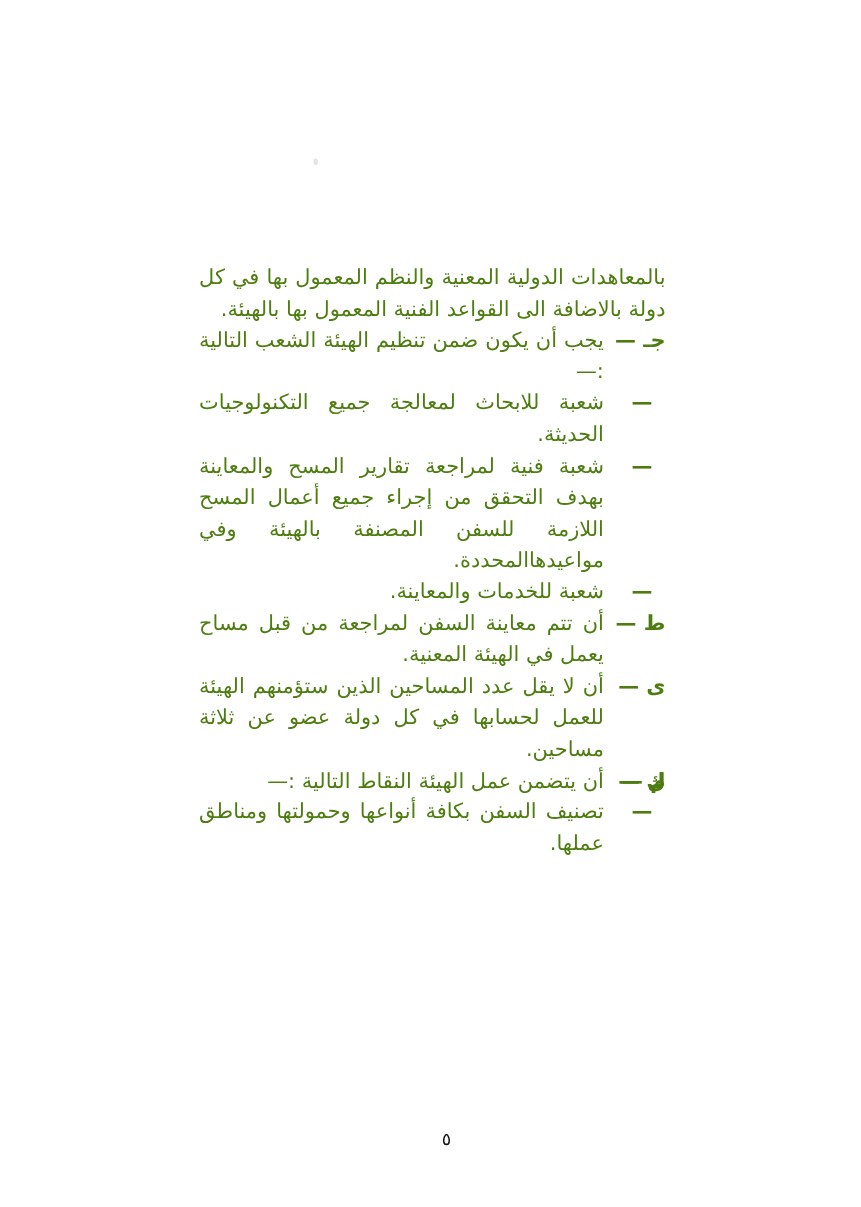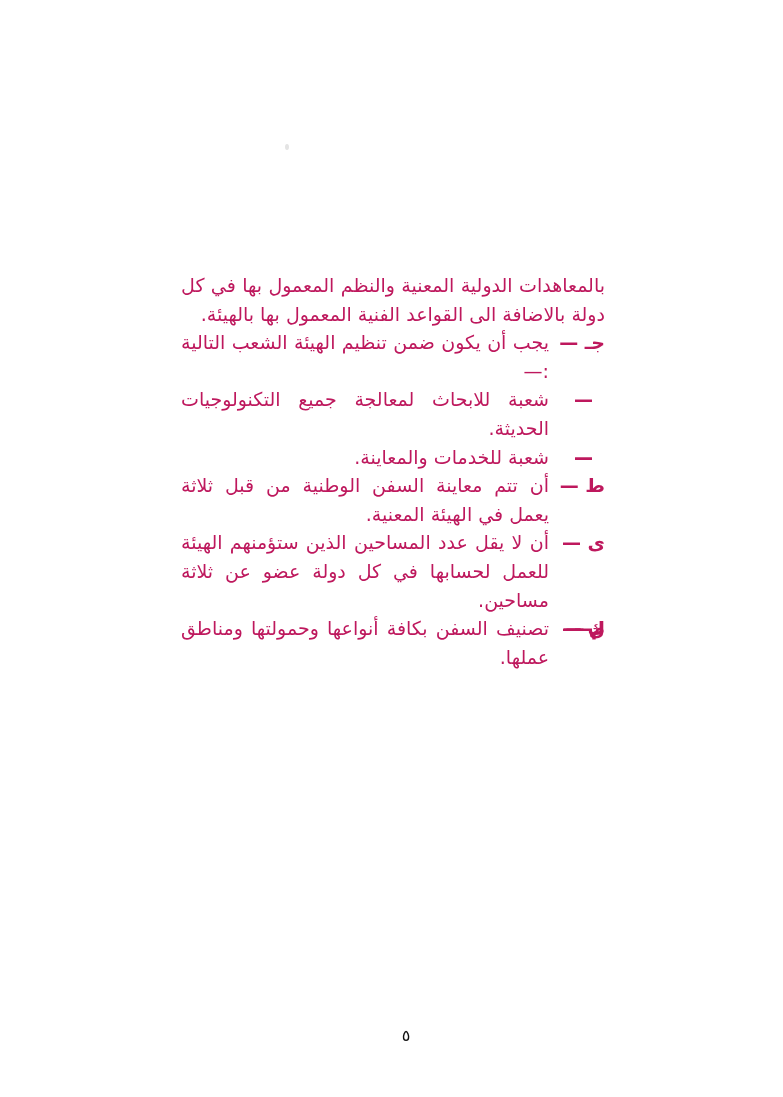--- a/index.html
+++ b/index.html
@@ -12,28 +12,28 @@
   }
   .page {
     position: relative;
     width: 783px;
     height: 1097px;
     background: #ffffff;
     color: #1b1b1b;
   }
   .content {
     position: absolute;
-    top: 271px;
+    top: 238px;
     left: 181px;
     width: 424px;
     direction: rtl;
     font-size: 19px;
     line-height: 28.6px;
     text-align: justify;
-    color: #be185d;
+    color: #4d7c0f;
     font-weight: 500;
   }
   .intro {
     margin: 0 0 0 0;
   }
   .item {
     position: relative;
     padding-right: 56px;
   }
   .item .marker {
@@ -82,47 +82,49 @@
       <span class="item-text">يجب أن يكون ضمن تنظيم الهيئة الشعب التالية :—</span>
     </div>
 
     <div class="item level-2">
       <span class="marker">—</span>
       <span class="item-text">شعبة للابحاث لمعالجة جميع التكنولوجيات الحديثة.</span>
     </div>
 
     <div class="item level-2">
       <span class="marker">—</span>
+      <span class="item-text">شعبة فنية لمراجعة تقارير المسح والمعاينة بهدف التحقق من إجراء جميع أعمال المسح اللازمة للسفن المصنفة بالهيئة وفي مواعيدهاالمحددة.</span>
     </div>
 
     <div class="item level-2">
       <span class="marker">—</span>
       <span class="item-text">شعبة للخدمات والمعاينة.</span>
     </div>
 
     <div class="item level-1">
       <span class="marker">ط —</span>
-      <span class="item-text">أن تتم معاينة السفن الوطنية من قبل ثلاثة يعمل في الهيئة المعنية.</span>
+      <span class="item-text">أن تتم معاينة السفن لمراجعة من قبل مساح يعمل في الهيئة المعنية.</span>
     </div>
 
     <div class="item level-1">
       <span class="marker">ى —</span>
       <span class="item-text">أن لا يقل عدد المساحين الذين ستؤمنهم الهيئة للعمل لحسابها في كل دولة عضو عن ثلاثة مساحين.</span>
     </div>
 
     <div class="item level-1">
       <span class="marker">ك —</span>
     </div>
 
     <div class="item level-1">
       <span class="marker">ل —</span>
     </div>
 
     <div class="item level-1">
       <span class="marker">م —</span>
+      <span class="item-text">أن يتضمن عمل الهيئة النقاط التالية :—</span>
     </div>
 
     <div class="item level-2">
       <span class="marker">—</span>
       <span class="item-text">تصنيف السفن بكافة أنواعها وحمولتها ومناطق عملها.</span>
     </div>
 
   </div>
 
   <div class="page-number">٥</div>

